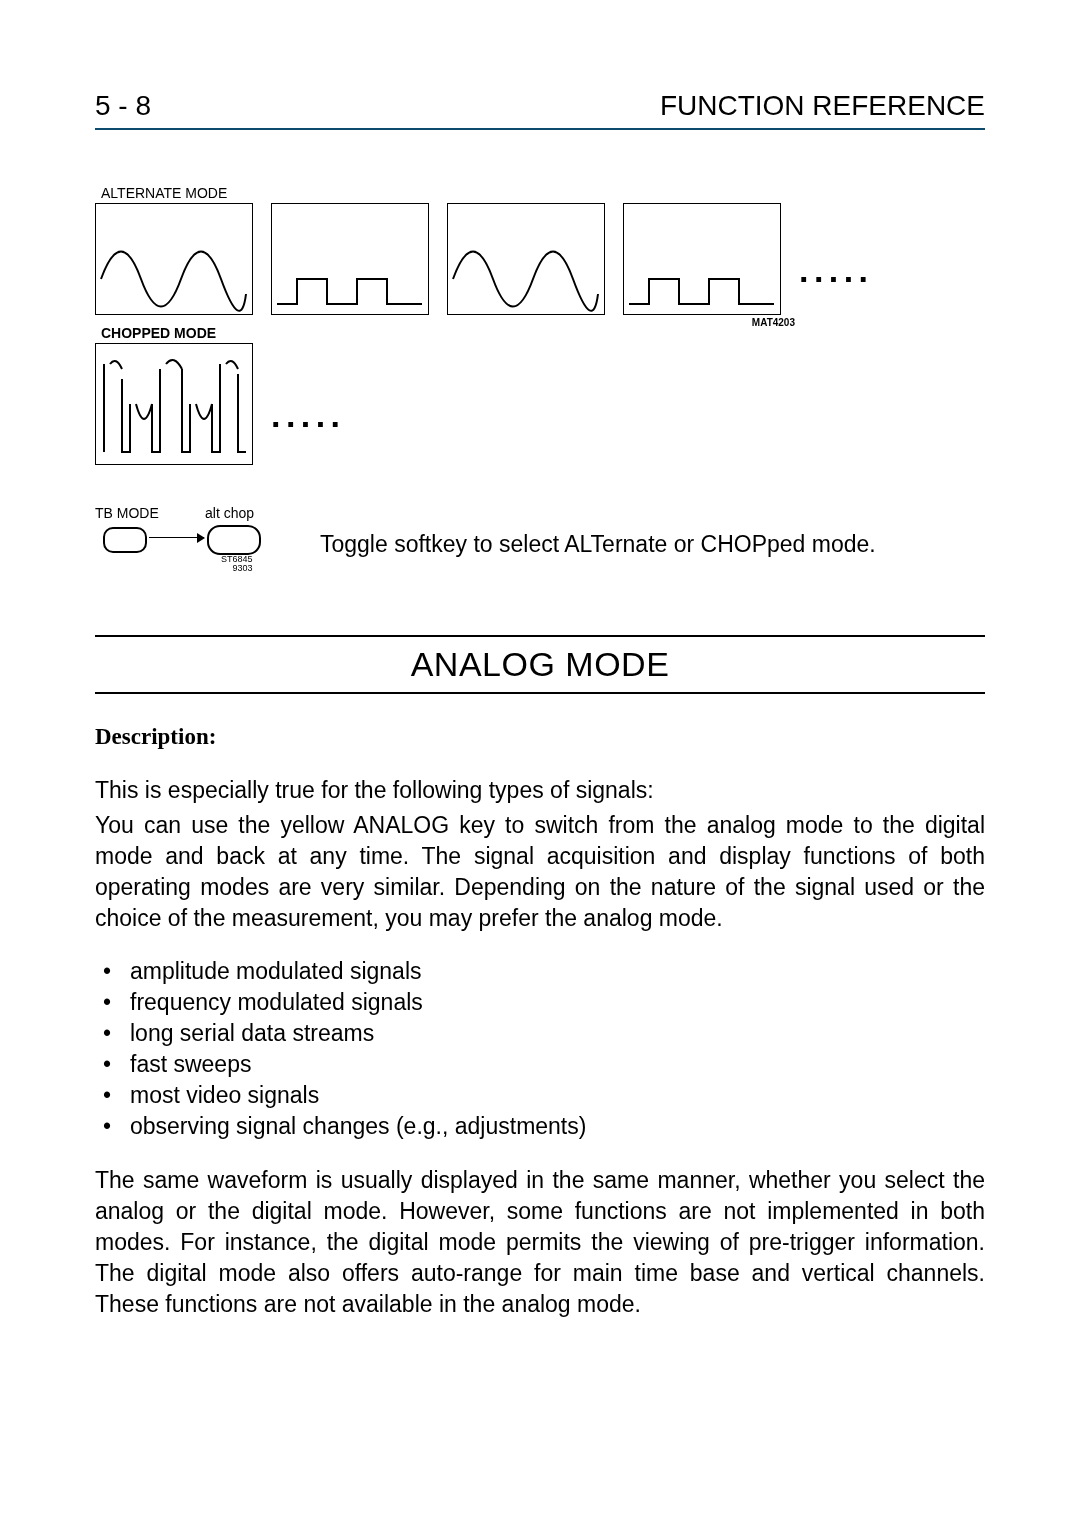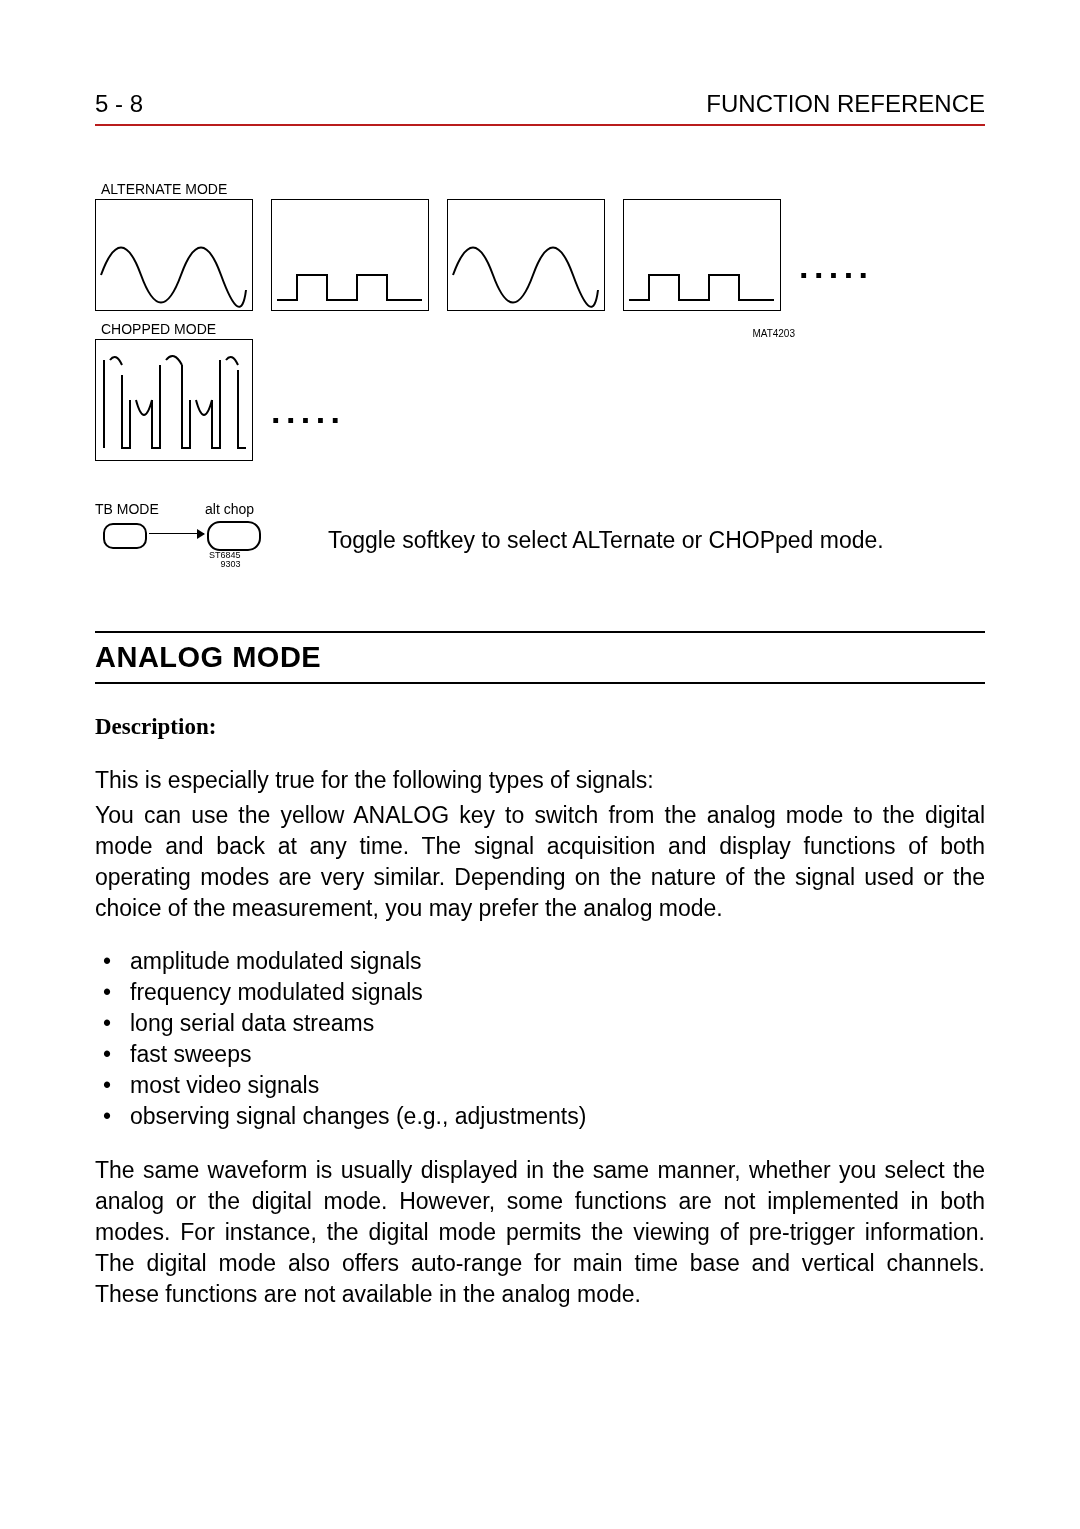--- a/index.html
+++ b/index.html
@@ -12,23 +12,23 @@
   .page{
     width:1080px;
     height:1529px;
     box-sizing:border-box;
     padding:90px 95px 50px 95px;
     position:relative;
   }
   .header-row{
     display:flex;
     justify-content:space-between;
-    font-size:24px;
+    font-size:28px;
     padding-bottom:6px;
-    border-bottom:2px solid #b91c1c;
+    border-bottom:2px solid #0c4a6e;
     margin-bottom:55px;
   }
   .intro{
     font-size:23px;
     margin-bottom:10px;
   }
   .diagram-block{
     margin-bottom:40px;
   }
   .fig-label{
@@ -58,21 +58,21 @@
   }
   .key-seq-title{
     font-weight:bold;
     font-size:23px;
     margin-top:30px;
     margin-bottom:20px;
   }
   .key-seq-row{
     display:flex;
     align-items:center;
-    gap:33px;
+    gap:25px;
   }
   .softkey-diagram{
     position:relative;
     width:200px;
     height:70px;
   }
   .sk-label{
     position:absolute;
     font-size:14px;
   }
@@ -112,24 +112,25 @@
   }
   .hr-block{
     margin-top:60px;
   }
   .hr-line{
     border:none;
     border-top:2px solid #000;
     margin:0;
   }
   .section-title{
-    font-size:29px;
-    font-weight:bold;
+    font-size:34px;
+    font-weight:normal;
     letter-spacing:0.5px;
     padding:8px 0;
+    text-align:center;
   }
   .desc-title{
     font-weight:bold;
     font-size:23px;
     margin-top:30px;
     margin-bottom:25px;
     font-family:Liberation Serif, serif;
   }
   .para{
     font-size:23px;
@@ -177,41 +178,41 @@
         <polyline points="5,100 25,100 25,75 55,75 55,100 85,100 85,75 115,75 115,100 150,100" stroke="#000" stroke-width="2" fill="none"></polyline>
       </svg>
       <svg class="wave-box" width="156" height="110">
         <path d="M5 75 Q 25 20 45 75 Q 65 130 85 75 Q 105 20 125 75 Q 145 130 150 90" stroke="#000" stroke-width="2" fill="none"></path>
       </svg>
       <svg class="wave-box" width="156" height="110">
         <polyline points="5,100 25,100 25,75 55,75 55,100 85,100 85,75 115,75 115,100 150,100" stroke="#000" stroke-width="2" fill="none"></polyline>
       </svg>
       <span class="ellipsis-dots">. . . . .</span>
     </div>
-    <div style="display:flex;justify-content:space-between;align-items:flex-end;">
+    <div style="display:flex;justify-content:space-between;font-weight:bold;">
       <div class="fig-label" style="margin-top:10px">CHOPPED MODE</div>
       <div class="fig-code" style="width:80px;margin-right:190px">MAT4203</div>
     </div>
     <div class="wave-row">
       <svg class="wave-box" width="156" height="120">
         <path d="M8 108 L8 20 M14 20 Q 20 12 26 25 M26 35 L26 108 L34 108 L34 60 M40 60 Q 48 90 56 60 M56 60 L56 108 L64 108 L64 25 M70 20 Q 78 10 86 25 M86 25 L86 108 L94 108 L94 60 M100 60 Q 108 90 116 60 M116 60 L116 108 L124 108 L124 20 M130 20 Q 136 12 142 25 M142 30 L142 108 L150 108" stroke="#000" stroke-width="2" fill="none"></path>
       </svg>
       <span class="ellipsis-dots">. . . . .</span>
     </div>
   </div>
 
 
   <div class="key-seq-row">
     <div class="softkey-diagram">
       <span class="sk-label" style="left:0;top:0">TB MODE</span>
       <span class="sk-label" style="left:110px;top:0">alt  chop</span>
       <div class="sk-btn" style="left:8px;top:22px;width:40px;height:22px"></div>
       <div class="sk-arrow"></div>
       <div class="sk-btn" style="left:112px;top:20px;width:50px;height:26px;border-radius:13px"></div>
-      <div class="sk-code" style="left:114px;top:50px">
+      <div class="sk-code" style="left:126px;top:50px">
         <div>ST6845</div>
         <div>9303</div>
       </div>
     </div>
     <div class="softkey-text">Toggle softkey to select ALTernate or CHOPped mode.</div>
   </div>
 
   <div class="hr-block">
     <hr class="hr-line">
     <div class="section-title">ANALOG MODE</div>

